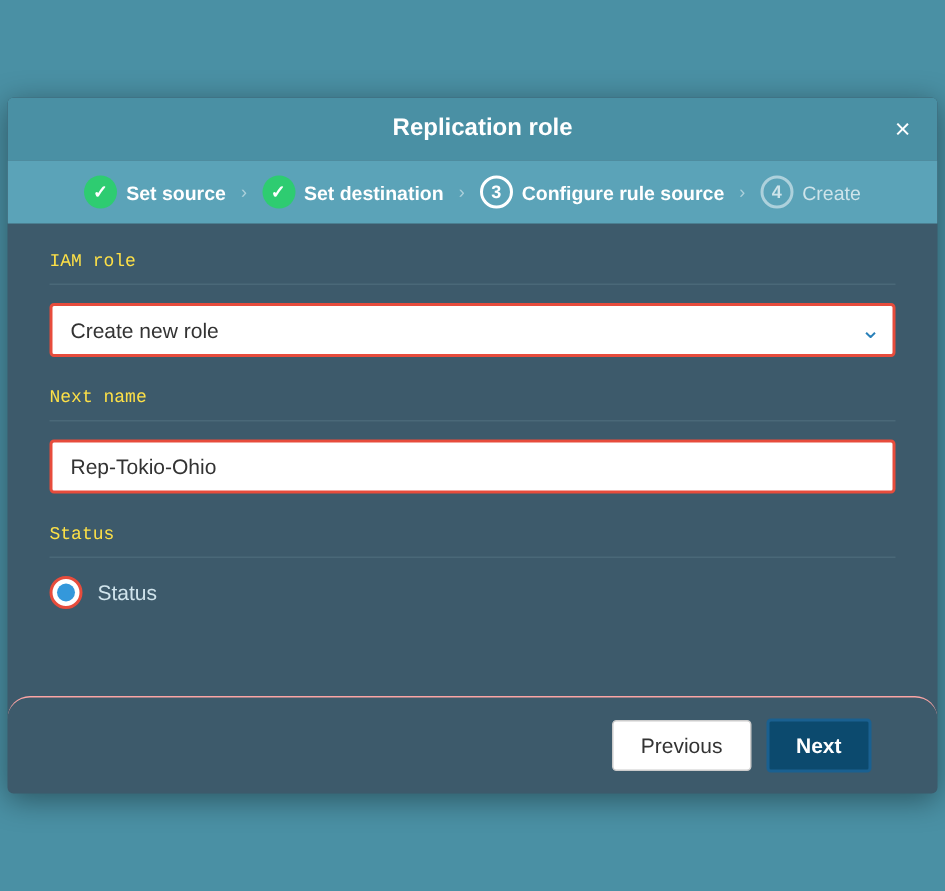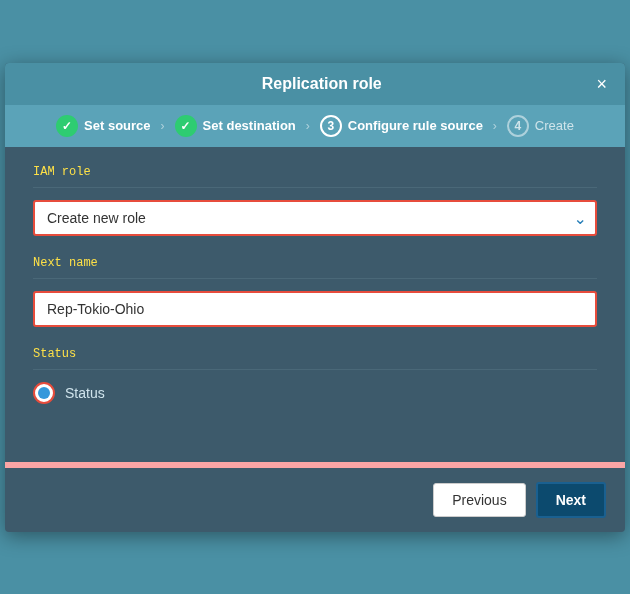--- a/index.html
+++ b/index.html
@@ -176,23 +176,24 @@
       background: #3498db;
     }
     .radio-label {
       color: #d0e4ec;
       font-size: 14px;
     }
     .modal-footer {
       display: flex;
       align-items: center;
       justify-content: flex-end;
-      padding: 14px 19px;
-      border-top: 6px solid #fca5a5;
+      padding: 14px 44px;
+      border-top: 1px solid #fca5a5;
       gap: 10px;
+      border-radius: 15px;
     }
     .btn-previous {
       padding: 8px 18px;
       background: #fff;
       border: 1px solid #ccc;
       border-radius: 3px;
       color: #333;
       font-size: 14px;
       cursor: pointer;
     }

